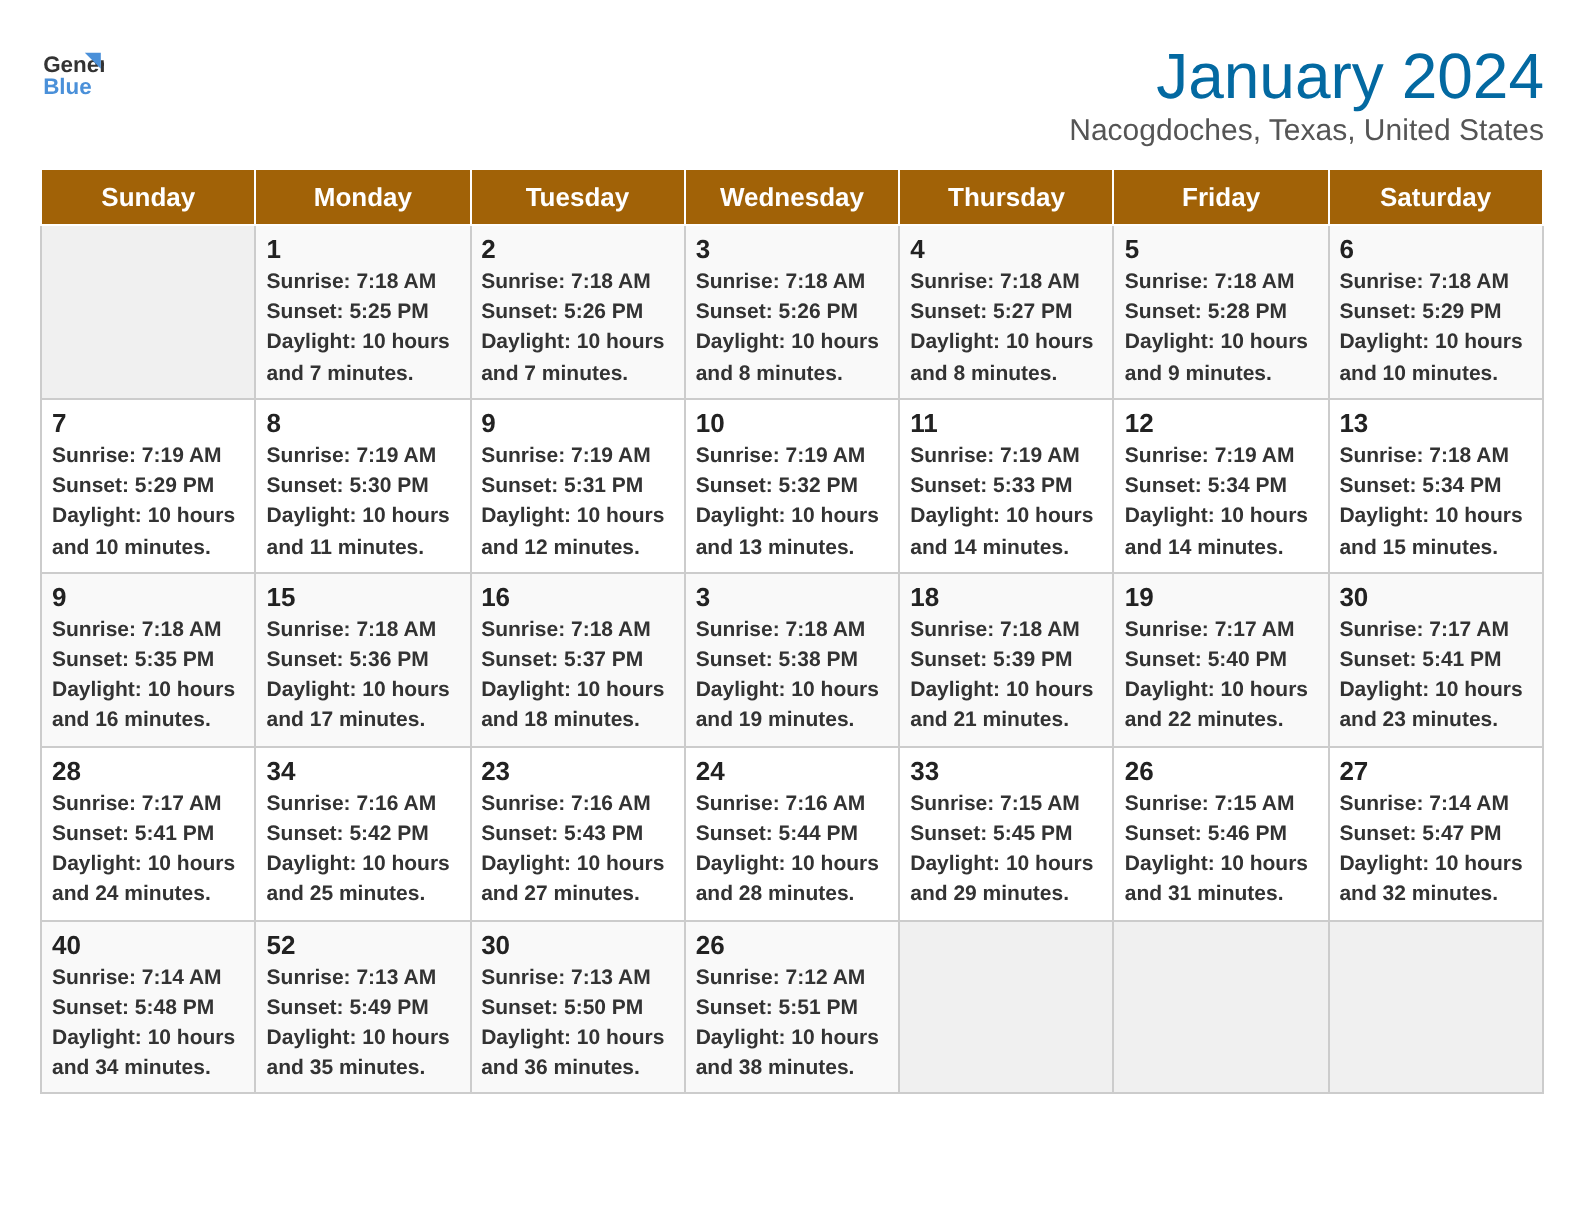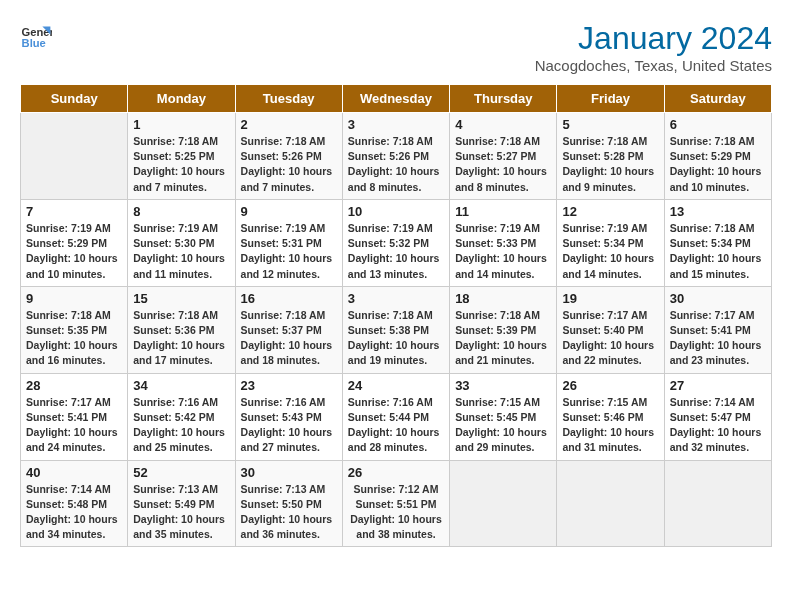--- a/index.html
+++ b/index.html
@@ -322,21 +322,21 @@
         </td>
         <td>
           <div class="day-num">30</div>
           <div class="day-info" style="white-space: pre-line;">Sunrise: 7:13 AM
 Sunset: 5:50 PM
 Daylight: 10 hours
 and 36 minutes.</div>
         </td>
         <td>
           <div class="day-num">26</div>
-          <div class="day-info" style="white-space: pre-line; text-align: center;">Sunrise: 7:12 AM
+          <div class="day-info" style="white-space: pre-line;">Sunrise: 7:12 AM
 Sunset: 5:51 PM
 Daylight: 10 hours
 and 38 minutes.</div>
         </td>
         <td class="empty"></td>
         <td class="empty"></td>
         <td class="empty"></td>
       </tr>
     </tbody>
 </table>

